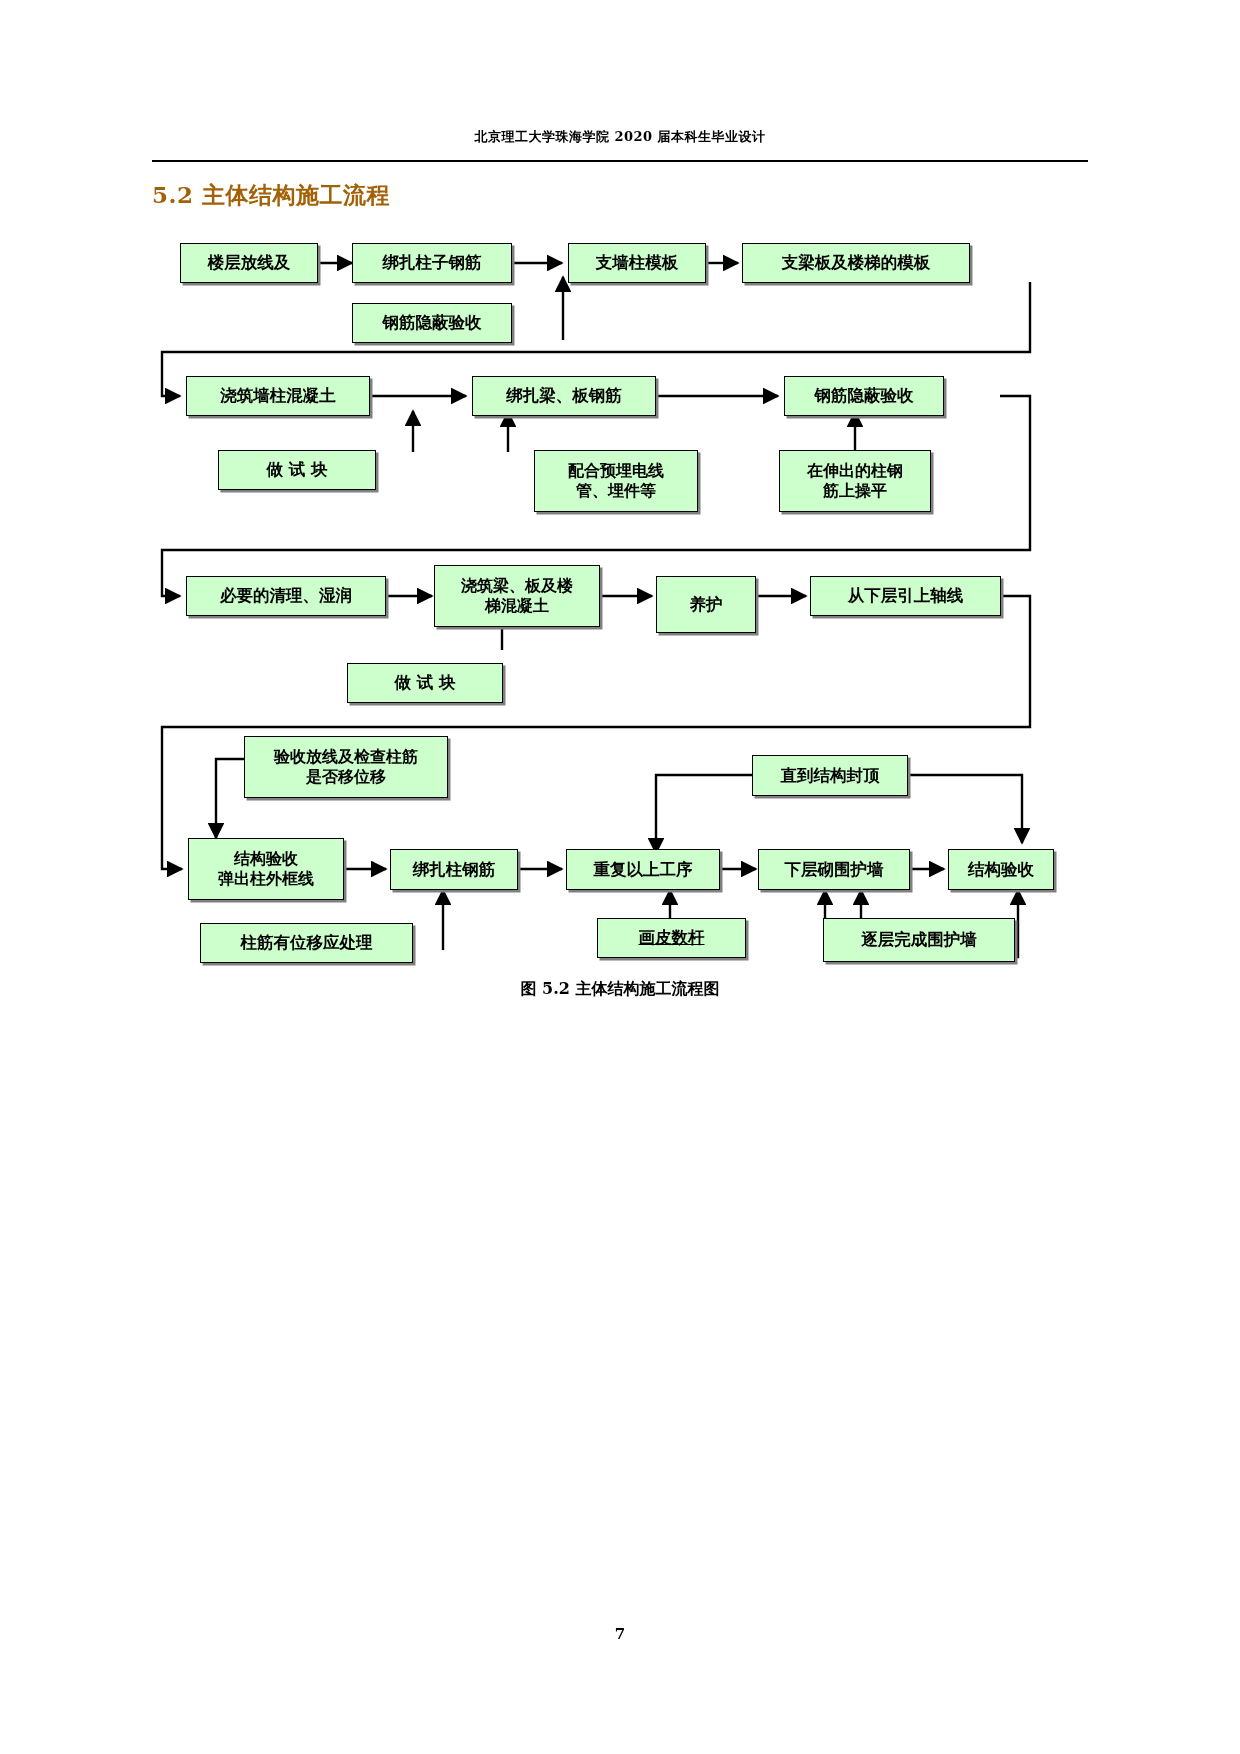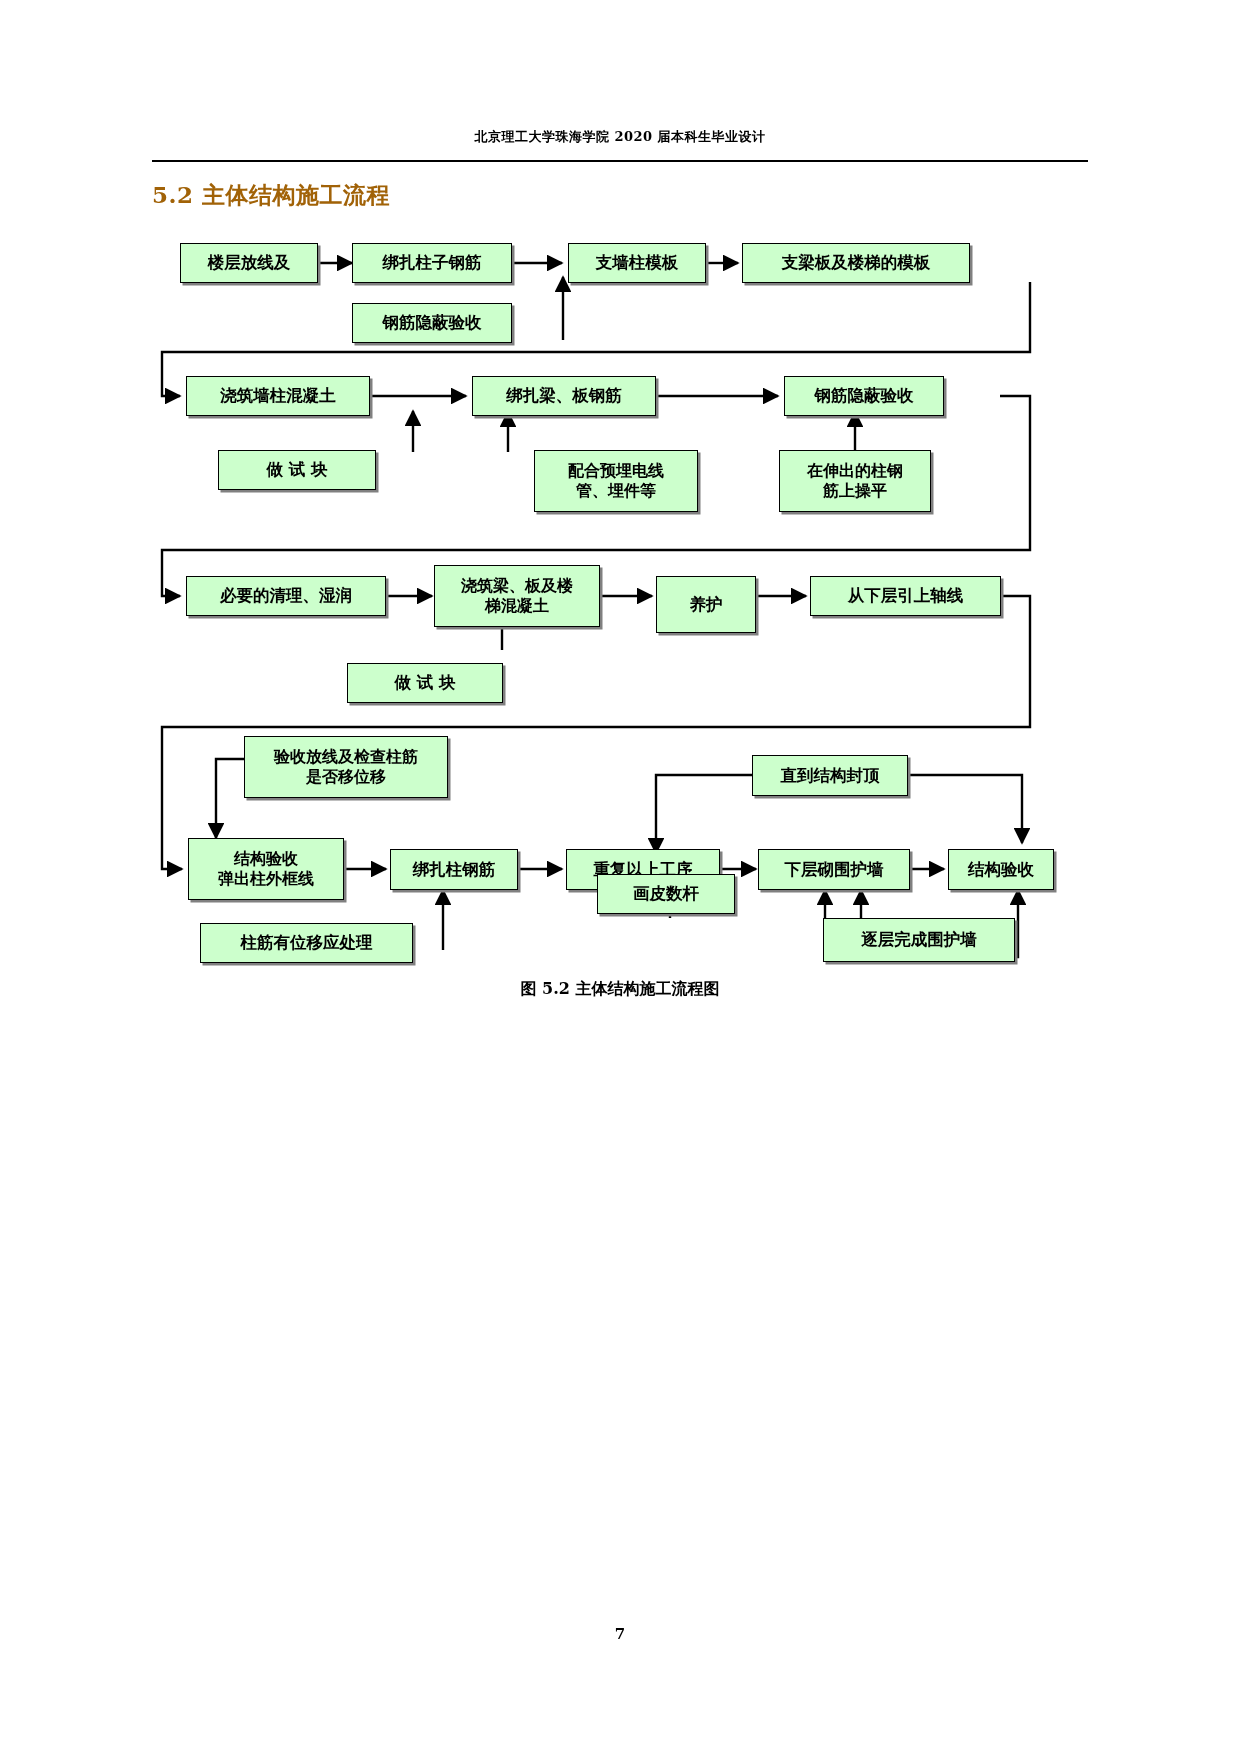--- a/index.html
+++ b/index.html
@@ -204,21 +204,21 @@
 
     <div class="node small" style="left:188px; top:838px; width:156px; height:62px;">结构验收
 弹出柱外框线</div>
 
     <div class="node" style="left:200px; top:923px; width:213px; height:40px;">柱筋有位移应处理</div>
 
     <div class="node" style="left:390px; top:849px; width:128px; height:41px;">绑扎柱钢筋</div>
 
     <div class="node" style="left:566px; top:849px; width:154px; height:41px;">重复以上工序</div>
 
-    <div class="node" style="left:597px; top:874px; width:138px; height:40px;">画皮数杆</div>
+    <div class="node" style="left:597px; top:918px; width:149px; height:40px;text-decoration:underline;">画皮数杆</div>
 
     <div class="node" style="left:758px; top:849px; width:152px; height:41px;">下层砌围护墙</div>
 
     <div class="node" style="left:823px; top:918px; width:192px; height:44px;">逐层完成围护墙</div>
 
     <div class="node" style="left:752px; top:755px; width:156px; height:41px;">直到结构封顶</div>
 
     <div class="node" style="left:948px; top:849px; width:106px; height:41px;">结构验收</div>
 
   </div>

